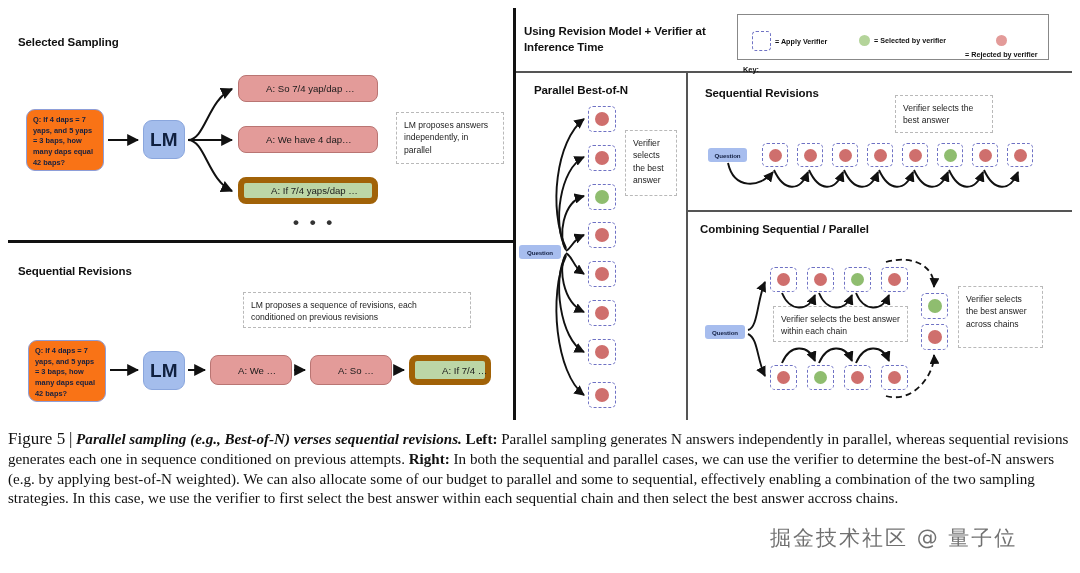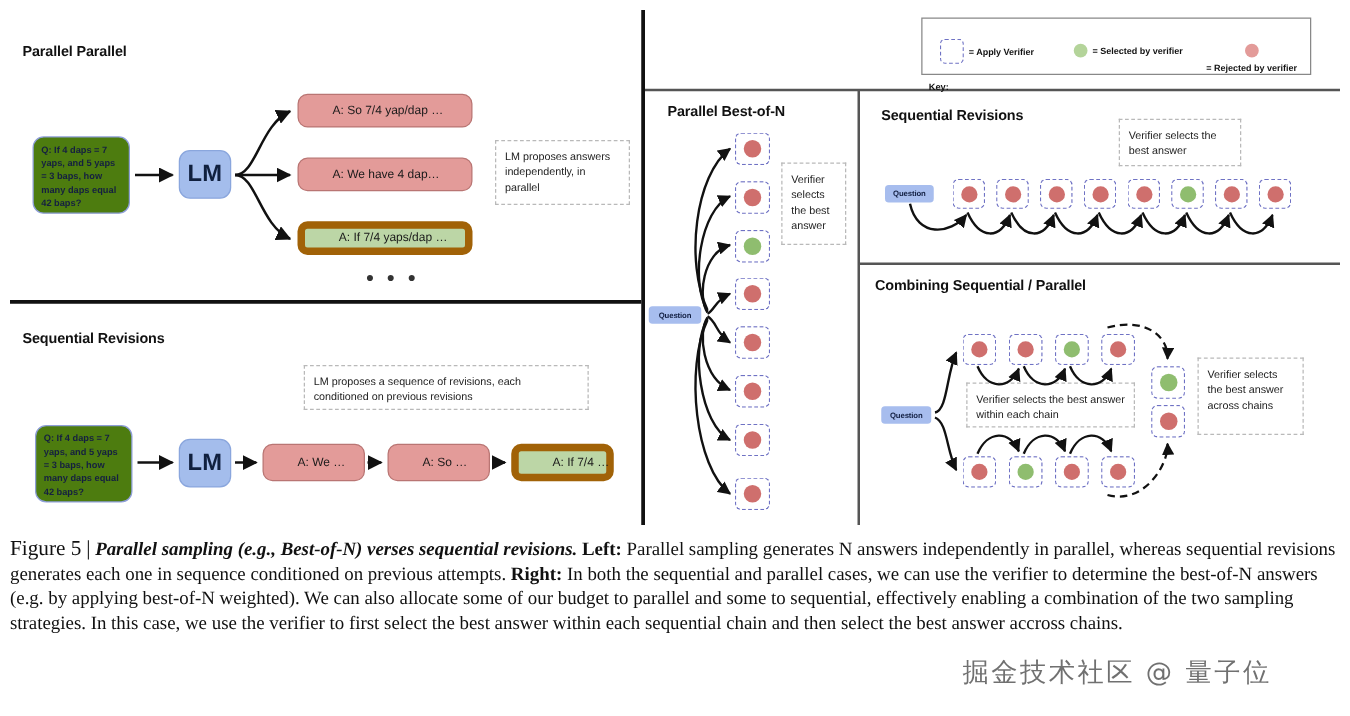--- a/index.html
+++ b/index.html
@@ -26,21 +26,21 @@
     font-weight:bold;
     font-size:11.5px;
     letter-spacing:-0.1px;
     color:#111;
     white-space:nowrap;
   }
   .sec-title.two-line { white-space:normal; line-height:1.35; }
 
   .qbox {
     position:absolute;
-    background:#4d7c0f;
+    background:#f97316;
     border:1px solid #8e9ed8;
     border-radius:9px;
     font-size:7.4px;
     font-weight:bold;
     line-height:1.45;
     color:#152040;
     padding:5px 6px;
   }
   .lmbox {
     position:absolute;
@@ -149,21 +149,21 @@
 <body>
 
 <div id="figure">
 
   <div class="rule-v" style="left:513px; top:8px; width:3px; height:412px;"></div>
   <div class="rule-h" style="left:8px; top:240px; width:505px; height:3px;"></div>
   <div class="rule-thin" style="left:516px; top:71px; width:556px; height:1.6px;"></div>
   <div class="rule-thin" style="left:686px; top:72px; width:1.6px; height:348px;"></div>
   <div class="rule-thin" style="left:687px; top:210px; width:385px; height:1.6px;"></div>
 
-  <div class="sec-title" style="left:18px; top:36px;">Parallel Parallel</div>
+  <div class="sec-title" style="left:18px; top:36px;">Selected Sampling</div>
 
   <div class="qbox" style="left:26px; top:109px; width:78px; height:62px;">Q:  If 4 daps = 7 yaps, and 5 yaps = 3 baps, how many daps equal 42 baps?</div>
 
   <div class="lmbox" style="left:143px; top:120px; width:42px; height:39px;">LM</div>
 
   <div class="ansbox red" style="left:238px; top:75px; width:140px; height:27px;">A: So 7/4 yap/dap …</div>
   <div class="ansbox red" style="left:238px; top:126px; width:140px; height:27px;">A: We have 4 dap…</div>
   <div class="ansbox green" style="left:238px; top:177px; width:140px; height:27px;">A: If 7/4 yaps/dap …</div>
 
   <div class="dots" style="left:293px; top:213px;">• • •</div>
@@ -199,20 +199,21 @@
   <div class="ansbox red" style="left:310px; top:355px; width:82px; height:30px;">A: So …</div>
   <div class="ansbox green" style="left:409px; top:355px; width:82px; height:30px;">A: If 7/4 …</div>
 
   <svg class="edges" width="1080" height="424">
     <line x1="110" y1="370" x2="138" y2="370" stroke="#111" stroke-width="2" marker-end="url(#ah)"></line>
     <line x1="188" y1="370" x2="205" y2="370" stroke="#111" stroke-width="2" marker-end="url(#ah)"></line>
     <line x1="294" y1="370" x2="305" y2="370" stroke="#111" stroke-width="2" marker-end="url(#ah)"></line>
     <line x1="394" y1="370" x2="404" y2="370" stroke="#111" stroke-width="2" marker-end="url(#ah)"></line>
   </svg>
 
+  <div class="sec-title two-line" style="left:524px; top:24px; width:200px;">Using Revision Model + Verifier at Inference Time</div>
 
   <div id="keybox" style="left:737px; top:14px; width:312px; height:46px;">
     <span class="key-label">Key:</span>
 
     <div class="key-item" style="left:14px; top:16px;">
       <span class="key-swatch-box"></span>
       <span class="kt">= Apply Verifier</span>
     </div>
 
     <div class="key-item" style="left:121px; top:20px;">

